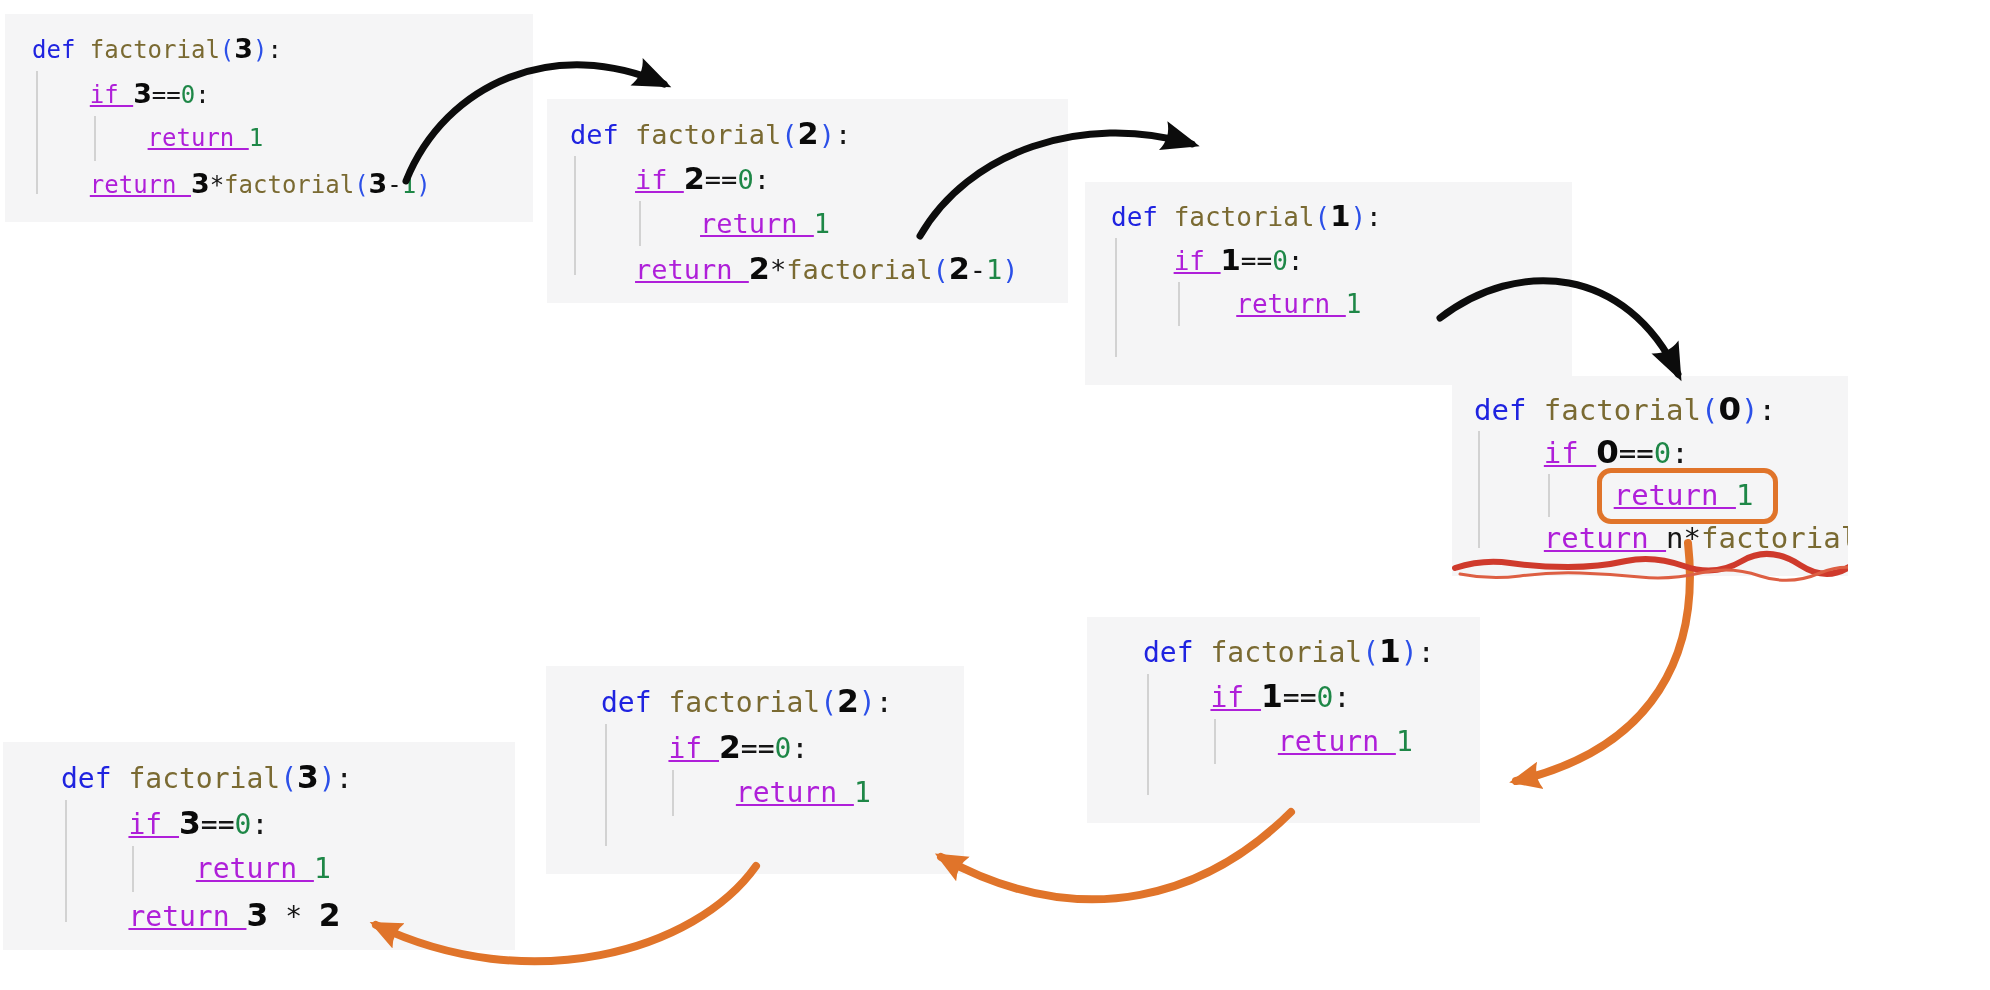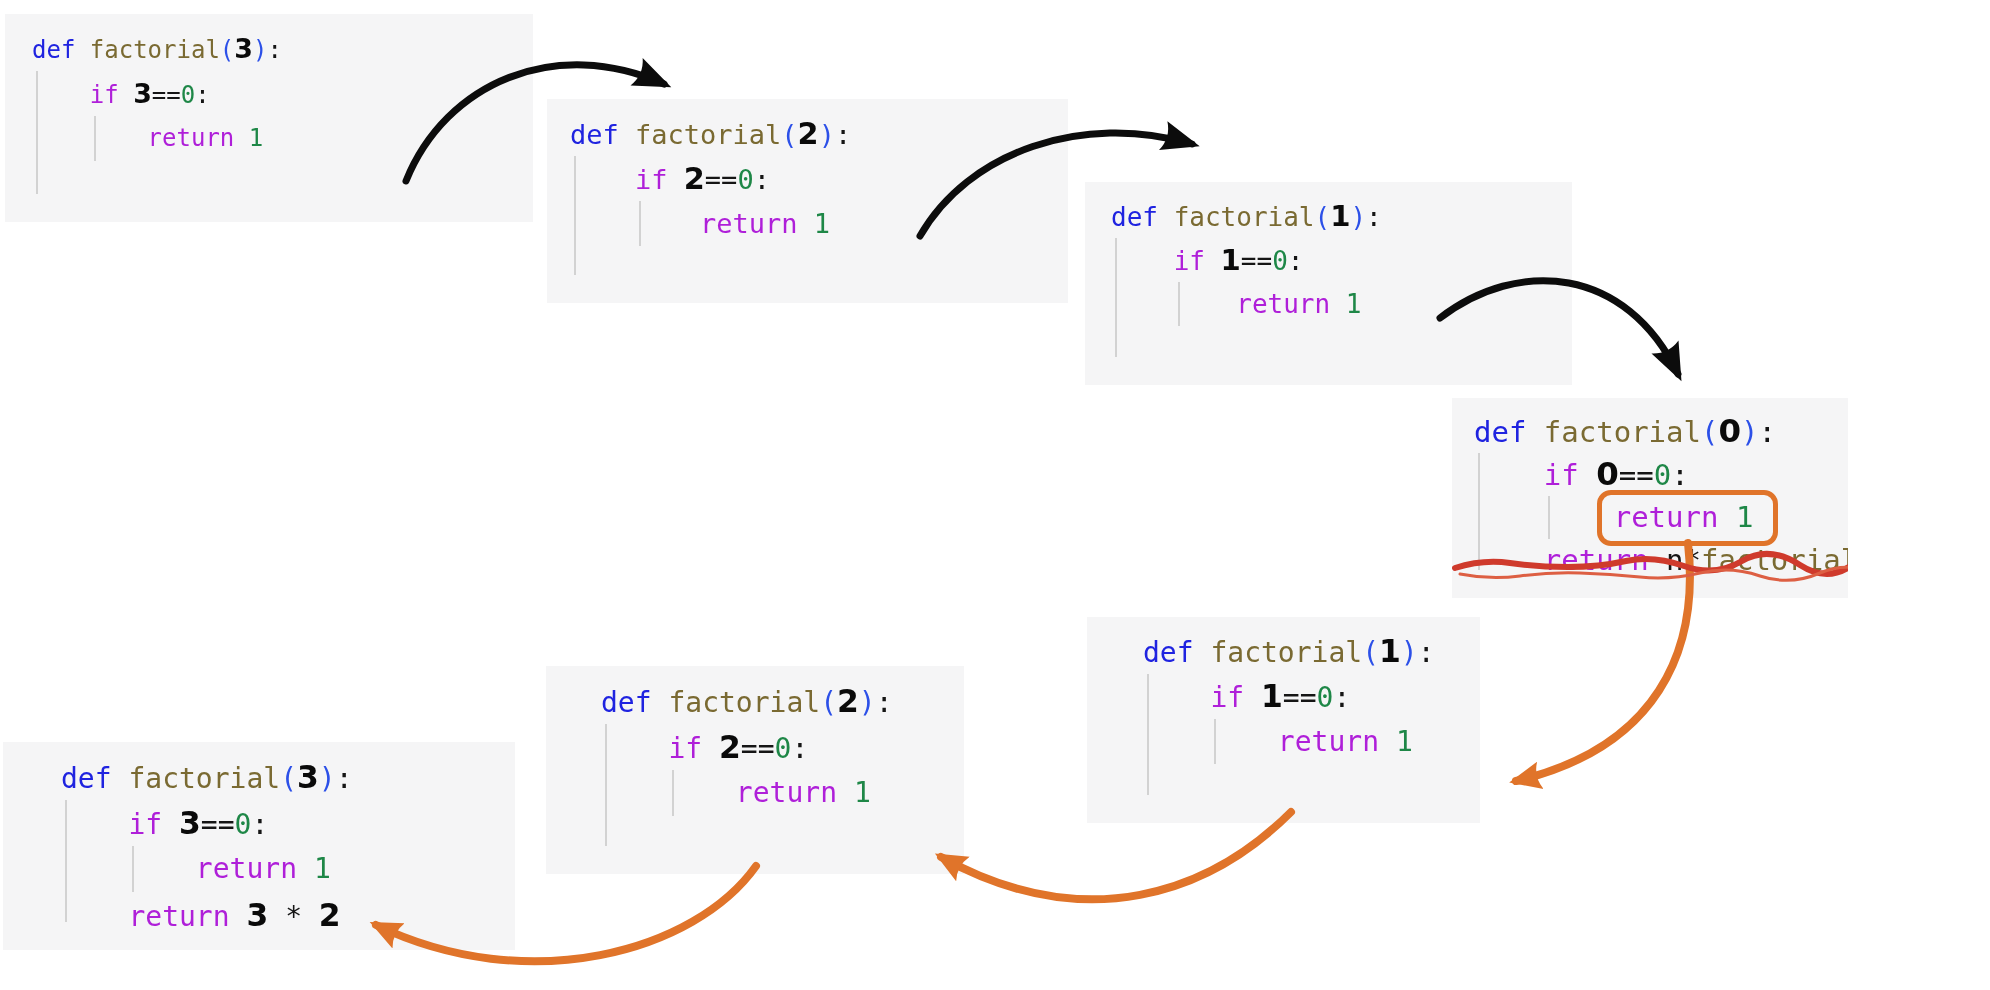--- a/index.html
+++ b/index.html
@@ -13,52 +13,54 @@
           font-family:"DejaVu Sans Mono",monospace;border-radius:22px;}
   .cb{position:absolute;background:var(--codebg);box-sizing:border-box;
       font-family:"DejaVu Sans Mono",monospace;
       font-size:var(--fs);line-height:var(--lh);
       padding:12px 0 0 var(--padl);}
   .cb::before{content:"";position:absolute;width:2px;background:var(--guide);
       left:calc(var(--padl) + 4px);top:calc(12px + var(--lh));bottom:28px;}
   .cb::after{content:"";position:absolute;width:2px;background:var(--guide);
       left:calc(var(--padl) + 4px + 4ch);top:calc(12px + 2*var(--lh));height:var(--lh);}
   .ln{white-space:pre;height:var(--lh);}
-  .t-kw{color:var(--kw);} .t-fn{color:var(--fn);} .t-ct{color:var(--ct);}
+  .t-kw{color:var(--kw);} .t-fn{color:var(--fn);} .t-ct{color:var(--ct);text-decoration:underline;}
   .t-num{color:var(--num);} .t-pr{color:var(--pr);} .t-pl{color:var(--pl);}
   .t-sub{color:var(--sub);font-family:"DejaVu Sans",sans-serif;
          font-weight:700;font-size:1.12em;}
   .obox{border:5px solid var(--orange);border-radius:14px;
         padding:5px 20px 7px 12px;margin:-10px -25px -12px -17px;}
   svg.overlay{position:absolute;left:0;top:0;pointer-events:none;}
 </style>
 </head>
 <body>
 
 <div class="canvas">
 
   <div class="cb" style="left:5px;top:14px;width:528px;height:208px;--fs:24px;--lh:45px;--padl:27px;">
       <div class="ln"><span class="t-kw">def </span><span class="t-fn">factorial</span><span class="t-pr">(</span><span class="t-sub">3</span><span class="t-pr">)</span><span class="t-pl">:</span></div>
       <div class="ln"><span class="t-pl">    </span><span class="t-ct">if </span><span class="t-sub">3</span><span class="t-pl">==</span><span class="t-num">0</span><span class="t-pl">:</span></div>
       <div class="ln"><span class="t-pl">        </span><span class="t-ct">return </span><span class="t-num">1</span></div>
+      <div class="ln"><span class="t-pl">    </span><span class="t-ct">return </span><span class="t-sub">3</span><span class="t-pl">*</span><span class="t-fn">factorial</span><span class="t-pr">(</span><span class="t-sub">3</span><span class="t-pl">-</span><span class="t-num">1</span><span class="t-pr">)</span></div>
     </div>
 
   <div class="cb" style="left:547px;top:99px;width:521px;height:204px;--fs:27px;--lh:45px;--padl:23px;">
       <div class="ln"><span class="t-kw">def </span><span class="t-fn">factorial</span><span class="t-pr">(</span><span class="t-sub">2</span><span class="t-pr">)</span><span class="t-pl">:</span></div>
       <div class="ln"><span class="t-pl">    </span><span class="t-ct">if </span><span class="t-sub">2</span><span class="t-pl">==</span><span class="t-num">0</span><span class="t-pl">:</span></div>
       <div class="ln"><span class="t-pl">        </span><span class="t-ct">return </span><span class="t-num">1</span></div>
+      <div class="ln"><span class="t-pl">    </span><span class="t-ct">return </span><span class="t-sub">2</span><span class="t-pl">*</span><span class="t-fn">factorial</span><span class="t-pr">(</span><span class="t-sub">2</span><span class="t-pl">-</span><span class="t-num">1</span><span class="t-pr">)</span></div>
     </div>
 
   <div class="cb" style="left:1085px;top:182px;width:487px;height:203px;--fs:26px;--lh:44px;--padl:26px;">
       <div class="ln"><span class="t-kw">def </span><span class="t-fn">factorial</span><span class="t-pr">(</span><span class="t-sub">1</span><span class="t-pr">)</span><span class="t-pl">:</span></div>
       <div class="ln"><span class="t-pl">    </span><span class="t-ct">if </span><span class="t-sub">1</span><span class="t-pl">==</span><span class="t-num">0</span><span class="t-pl">:</span></div>
       <div class="ln"><span class="t-pl">        </span><span class="t-ct">return </span><span class="t-num">1</span></div>
     </div>
 
-  <div class="cb" style="left:1452px;top:398px;width:538px;height:200px;--fs:29px;--lh:43px;--padl:22px;">
+  <div class="cb" style="left:1452px;top:376px;width:538px;height:200px;--fs:29px;--lh:43px;--padl:22px;">
       <div class="ln"><span class="t-kw">def </span><span class="t-fn">factorial</span><span class="t-pr">(</span><span class="t-sub">0</span><span class="t-pr">)</span><span class="t-pl">:</span></div>
       <div class="ln"><span class="t-pl">    </span><span class="t-ct">if </span><span class="t-sub">0</span><span class="t-pl">==</span><span class="t-num">0</span><span class="t-pl">:</span></div>
       <div class="ln"><span class="t-pl">        </span><span class="obox"><span class="t-ct">return </span><span class="t-num">1</span></span></div>
       <div class="ln"><span class="t-pl">    </span><span class="t-ct">return </span><span class="t-pl">n</span><span class="t-pl">*</span><span class="t-fn">factorial</span><span class="t-pr">(</span><span class="t-pl">n</span><span class="t-pl">-</span><span class="t-num">1</span><span class="t-pr">)</span></div>
     </div>
 
   <div class="cb" style="left:1087px;top:617px;width:393px;height:206px;--fs:28px;--lh:45px;--padl:56px;">
       <div class="ln"><span class="t-kw">def </span><span class="t-fn">factorial</span><span class="t-pr">(</span><span class="t-sub">1</span><span class="t-pr">)</span><span class="t-pl">:</span></div>
       <div class="ln"><span class="t-pl">    </span><span class="t-ct">if </span><span class="t-sub">1</span><span class="t-pl">==</span><span class="t-num">0</span><span class="t-pl">:</span></div>
       <div class="ln"><span class="t-pl">        </span><span class="t-ct">return </span><span class="t-num">1</span></div>

